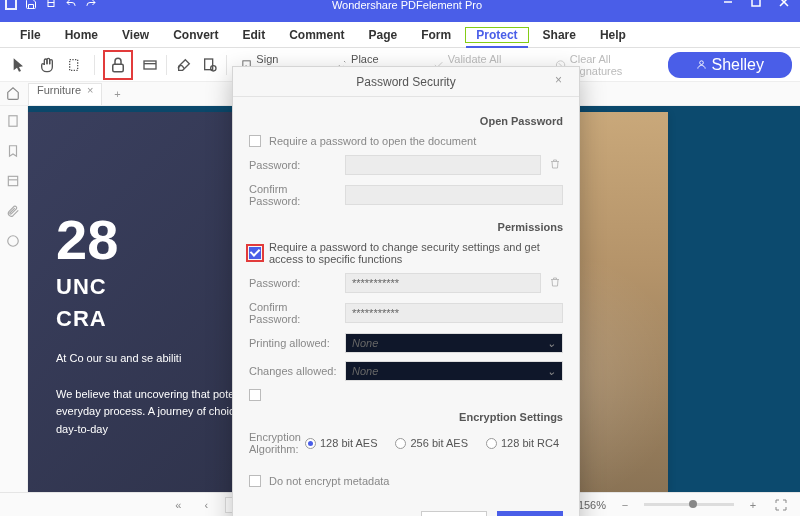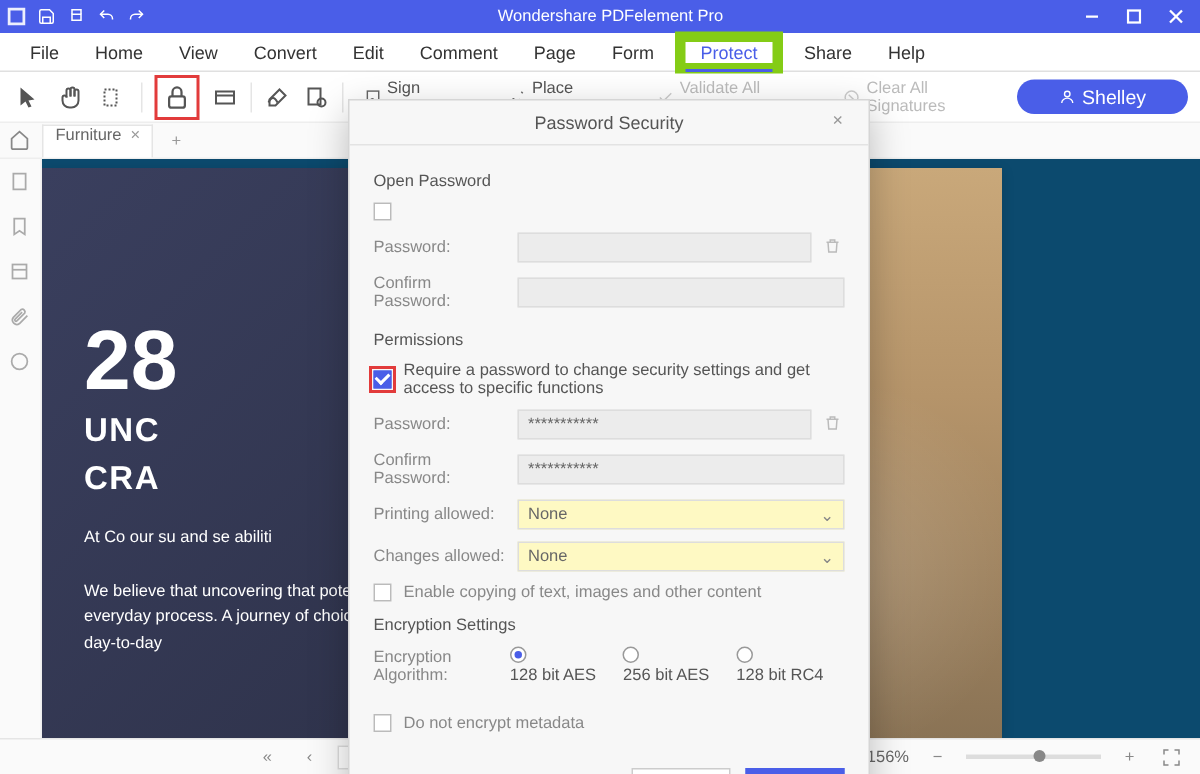--- a/index.html
+++ b/index.html
@@ -1,37 +1,37 @@
 <!DOCTYPE html>
 <html><head>
 <meta charset="utf-8">
 <style>
 * { box-sizing: border-box; margin: 0; padding: 0; font-family: -apple-system, "Segoe UI", Arial, sans-serif; }
 body { width: 800px; height: 516px; overflow: hidden; background: #fff; font-size: 11px; color: #333; position: relative; }
 
-.titlebar { height: 14px; background: #4a5ee8; color: #fff; display: flex; align-items: center; padding: 11px 4px; }
+.titlebar { height: 14px; background: #4a5ee8; color: #fff; display: flex; align-items: flex-end; padding: 11px 4px; }
 .titlebar .tb-icons { display: flex; gap: 6px; align-items: center; }
 .titlebar .tb-icon { width: 14px; height: 14px; display:flex; align-items:center; justify-content:center; }
 .titlebar .title { flex: 1; text-align: center; font-size: 11px; }
 .titlebar .win-controls { display: flex; gap: 4px; }
 .titlebar .win-btn { width: 24px; height: 18px; display:flex; align-items:center; justify-content:center; }
 
 .menubar { height: 26px; background: #fff; display: flex; align-items: center; padding: 0 10px; border-bottom: 1px solid #e0e0e0; gap: 4px; }
-.menubar .menu-item { padding: 4px 10px; font-size: 12px; cursor: pointer; }
+.menubar .menu-item { padding: 4px 10px; font-size: 12px; cursor: pointer; font-weight: bold; }
 .menubar .menu-item.active { color: #4a5ee8; border-bottom: 2px solid #4a5ee8; }
-.menubar .menu-protect-wrap { border: 7px solid #84cc16; padding: 0; text-align: center; }
+.menubar .menu-protect-wrap { border: 1px solid #84cc16; padding: 0; text-align: center; }
 
 .toolbar { height: 34px; background: #fff; display: flex; align-items: center; padding: 0 8px; border-bottom: 1px solid #eee; gap: 8px; }
 .toolbar .tgroup { display:flex; align-items:center; gap:6px; }
 .toolbar .tool-btn { width: 22px; height: 22px; display:flex; align-items:center; justify-content:center; color:#666; }
 .toolbar .lock-wrap { border: 2px solid #e23b3b; padding: 2px; }
 .toolbar .tool-text { display:flex; align-items:center; gap:4px; font-size: 11px; color:#555; padding: 0 6px; }
 .toolbar .tool-text.disabled { color: #bbb; }
 .toolbar .spacer { flex:1; }
-.toolbar .user-btn { background:#4a5ee8; color:#fff; border-radius: 12px; padding: 4px 28px; font-size:13px; display:flex; align-items:center; gap:4px; }
+.toolbar .user-btn { background:#4a5ee8; color:#fff; border-radius: 12px; padding: 4px 28px; font-size:16px; display:flex; align-items:center; gap:4px; }
 
 .tabrow { height: 24px; background:#fafafa; display:flex; align-items:center; padding: 0 6px; border-bottom:1px solid #eee; gap:6px; }
 .tabrow .home-icon { width:16px; height:16px; color:#666; }
 .tabrow .tab { display:flex; align-items:flex-start; gap:6px; padding: 0 8px; height:22px; border:1px solid #e5e5e5; border-bottom:none; background:#fff; font-size:11px; color:#666; }
 .tabrow .tab-close { color:#999; }
 .tabrow .add-tab { color:#999; width:18px; text-align:center; }
 
 .workspace { position:absolute; top:106px; left:0; right:0; bottom:24px; display:flex; }
 .leftbar { width:28px; background:#fafafa; border-right:1px solid #eee; display:flex; flex-direction:column; align-items:center; padding-top:8px; gap:14px; color:#aaa; }
 .leftbar .lb-icon { width:16px; height:16px; }
@@ -48,36 +48,36 @@
 .statusbar { position:absolute; bottom:0; left:0; right:0; height:24px; background:#fafafa; border-top:1px solid #e5e5e5; display:flex; align-items:center; padding: 0 10px; gap:10px; font-size:11px; color:#666; }
 .statusbar .spacer { flex:1; }
 .statusbar .sb-btn { width:18px; height:18px; display:flex; align-items:center; justify-content:center; color:#888; }
 .statusbar .zoom-track { width:90px; height:3px; background:#ddd; position:relative; }
 .statusbar .zoom-thumb { position:absolute; top:-3px; width:8px; height:8px; border-radius:50%; background:#888; }
 
 .dialog { position:absolute; top:66px; left:232px; width:348px; background:#f7f7f7; border:1px solid #d5d5d5; box-shadow: 0 8px 24px rgba(0,0,0,.25); }
 .dialog-header { height:30px; display:flex; align-items:center; justify-content:center; position:relative; border-bottom:1px solid #e3e3e3; font-size:12px; color:#555; }
 .dialog-header .dlg-close { position:absolute; right:8px; top:6px; width:16px; height:16px; color:#999; }
 .dialog-body { padding: 12px 16px 6px 16px; }
-.section-title { font-size:11px; font-weight:400; color:#555; margin: 6px 0 8px; }
+.section-title { font-size:11px; font-weight:700; color:#555; margin: 6px 0 8px; text-align: right; }
 .row { display:flex; align-items:center; gap:8px; margin-bottom:8px; font-size:11px; color:#888; }
 .row .check { width:12px; height:12px; border:1px solid #bbb; background:#fff; flex-shrink:0; }
 .row .check.checked { background:#4a5ee8; border-color:#4a5ee8; position:relative; }
 .row .check.checked::after { content:""; position:absolute; left:2px; top:-1px; width:4px; height:7px; border:solid #fff; border-width:0 2px 2px 0; transform:rotate(45deg); }
 .row .check-redbox { outline:2px solid #e23b3b; outline-offset:1px; }
 .row label { flex-shrink:0; width:88px; color:#888; }
 .row input[type=text], .row input[type=password], .row .select { height:20px; border:1px solid #ddd; background:#ececec; flex:1; padding:0 6px; font-size:11px; color:#666; }
-.row .select { background:#fef9c3; display:flex; align-items:center; justify-content:space-between; }
+.row .select { background:#0f172a; display:flex; align-items:center; justify-content:space-between;font-style:italic; }
 .row .select .chev { color:#888; }
 .row .trash { width:14px; height:14px; color:#bbb; }
 .radio-row { display:flex; align-items:center; gap:4px; font-size:11px; color:#555; margin-bottom:20px; }
 .radio-row .rlabel { width:110px; color:#888; }
 .radio-row .radio { width:11px; height:11px; border:1px solid #999; border-radius:50%; background:#fff; display:inline-flex; align-items:center; justify-content:center; margin-right:2px; }
 .radio-row .radio.sel::after { content:""; width:5px; height:5px; border-radius:50%; background:#4a5ee8; }
-.radio-row .ropt { display:flex; align-items:flex-start; gap:2px; margin-right:14px; white-space:nowrap;flex-direction:column; }
+.radio-row .ropt { display:flex; align-items:center; gap:2px; margin-right:14px; white-space:nowrap; }
 .dialog-footer { display:flex; justify-content:flex-end; gap:10px; padding: 10px 16px 14px; }
 .btn { min-width:66px; height:24px; display:flex; align-items:center; justify-content:center; font-size:11px; border:1px solid #ccc; background:#fff; color:#555; }
 .btn.primary { background:#4a5ee8; color:#fff; border-color:#4a5ee8; }
 
 svg { display:block; }
 .divider { width:1px; height:20px; background:#e5e5e5; }
 </style>
 </head>
 <body>
 
@@ -334,20 +334,21 @@
 
 <div class="dialog">
   <div class="dialog-header">
     <span>Password Security</span>
     <span class="dlg-close">×</span>
   </div>
   <div class="dialog-body">
     <div class="section-title">Open Password</div>
     <div class="row">
       <span class="check"></span>
+      <span class="wide">Require a password to open the document</span>
     </div>
     <div class="row">
       <label>Password:</label>
       <input type="password" disabled="" style="">
       <span class="trash">
           <svg width="12" height="12" viewBox="0 0 24 24" fill="none" stroke="#bbb" stroke-width="2">
             <path d="M4 7h16M9 7V4h6v3M6 7l1 13h10l1-13"></path>
           </svg>
         </span>
     </div>
@@ -383,21 +384,20 @@
     </div>
     <div class="row">
       <label>Changes allowed:</label>
       <div class="select">
           <span>None</span>
           <span class="chev">⌄</span>
         </div>
     </div>
     <div class="row">
       <span class="check"></span>
-      <span class="wide">Enable copying of text, images and other content</span>
     </div>
 
     <div class="section-title" style="margin-top:10px;">Encryption Settings</div>
     <div class="radio-row">
       <span class="rlabel">Encryption Algorithm:</span>
       <span class="ropt">
           <span class="radio sel"></span>
           <span>128 bit AES</span>
         </span>
       <span class="ropt">

